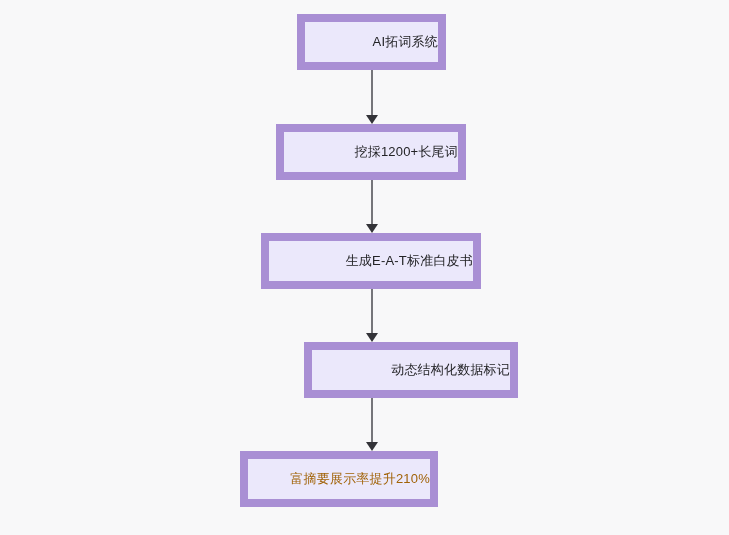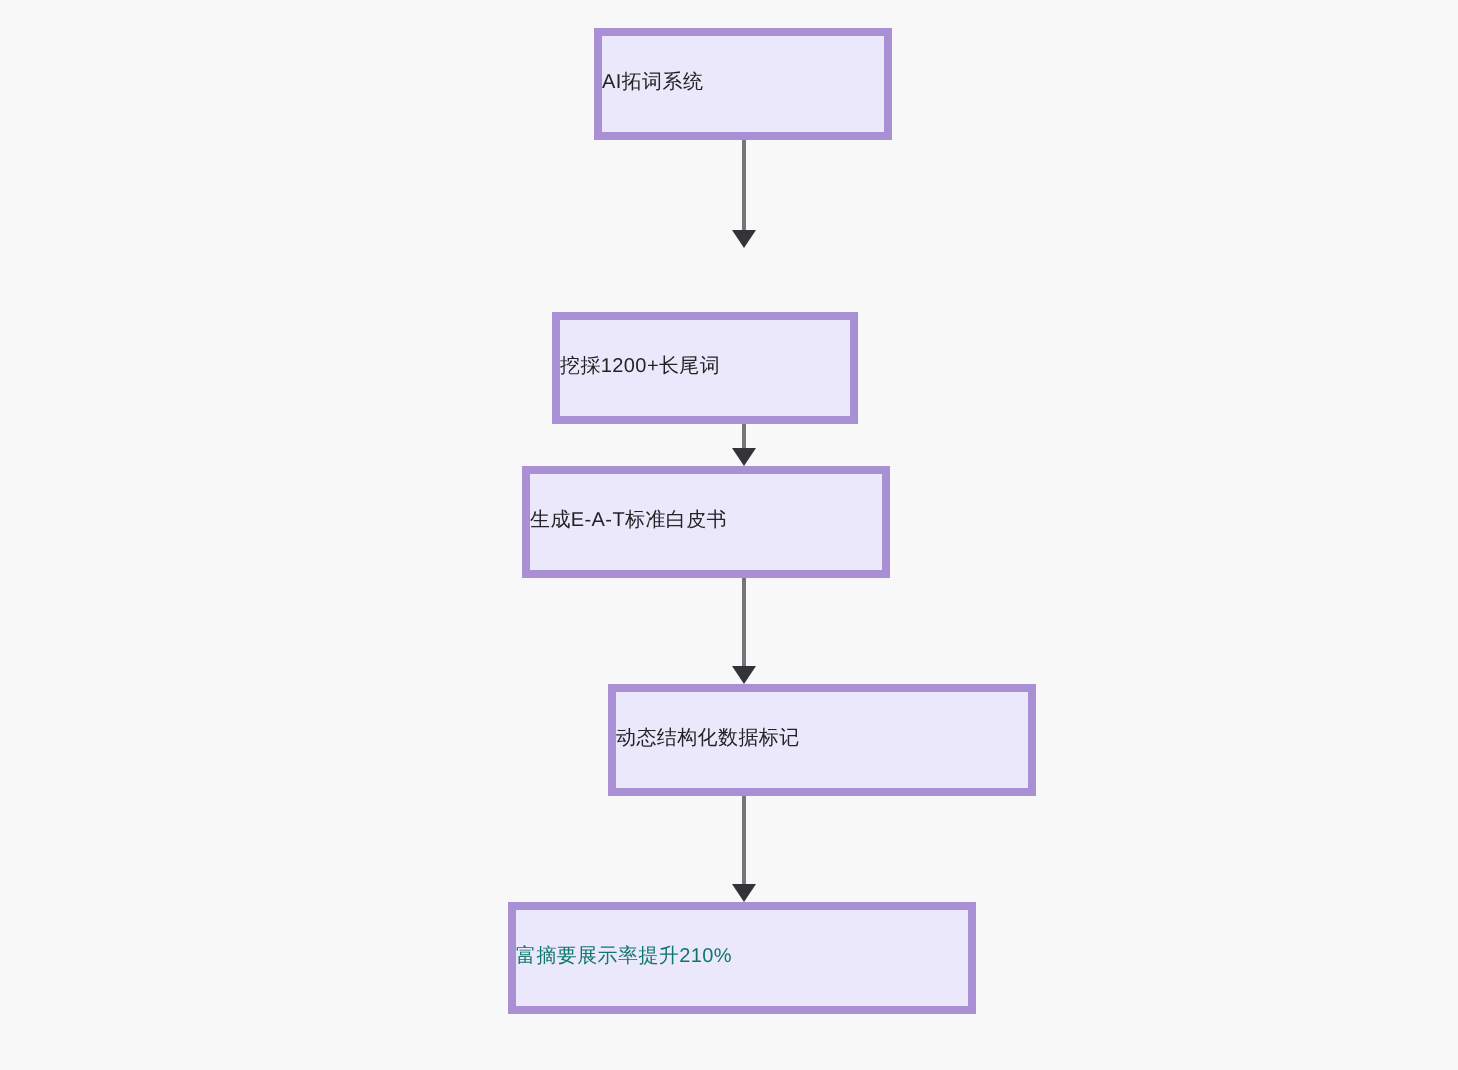--- a/index.html
+++ b/index.html
@@ -15,27 +15,27 @@
   }
   #flowchart-canvas {
     position: relative;
     width: 729px;
     height: 535px;
   }
   .node-box {
     position: absolute;
     box-sizing: border-box;
     background: #ebe8fb;
-    border: 4px solid #c2410c;
+    border: 8px solid #c2410c;
     border-radius: 0;
     display: flex;
     align-items: center;
-    justify-content: flex-start;
+    justify-content: flex-end;
     color: #232326;
-    font-size: 10px;
+    font-size: 13px;
     line-height: 1.2;
     letter-spacing: 0.2px;
     white-space: nowrap;
   }
   .node-label {
     display: block;
   }
   .edge {
     position: absolute;
   }
@@ -74,26 +74,26 @@
     <div class="edge-head" style="top: 44px; border-top-color: rgb(51, 51, 56);"></div>
   </div>
   <div class="edge" id="e3" style="left: 371px; top: 398px; width: 2px; height: 53px;">
     <div class="edge-line" style="height: 45px; background: rgb(117, 117, 122);"></div>
     <div class="edge-head" style="top: 44px; border-top-color: rgb(51, 51, 56);"></div>
   </div>
 
   <div class="node-box" id="n0" style="left: 297px; top: 14px; width: 149px; height: 56px; background: rgb(235, 232, 251); border-color: rgb(169, 143, 212); color: rgb(35, 35, 38);">
     <span class="node-label">AI拓词系统</span>
   </div>
-  <div class="node-box" id="n1" style="left: 276px; top: 124px; width: 153px; height: 56px; background: rgb(235, 232, 251); border-color: rgb(169, 143, 212); color: rgb(35, 35, 38); margin-top: 32px;">
+  <div class="node-box" id="n1" style="left: 276px; top: 124px; width: 190px; height: 56px; background: rgb(235, 232, 251); border-color: rgb(169, 143, 212); color: rgb(35, 35, 38);">
     <span class="node-label">挖採1200+长尾词</span>
   </div>
-  <div class="node-box" id="n2" style="left: 261px; top: 233px; width: 184px; height: 56px; background: rgb(235, 232, 251); border-color: rgb(169, 143, 212); color: rgb(35, 35, 38);">
+  <div class="node-box" id="n2" style="left: 261px; top: 233px; width: 220px; height: 56px; background: rgb(235, 232, 251); border-color: rgb(169, 143, 212); color: rgb(35, 35, 38);">
     <span class="node-label">生成E-A-T标准白皮书</span>
   </div>
   <div class="node-box" id="n3" style="left: 264px; top: 342px; width: 214px; height: 56px; background: rgb(235, 232, 251); border-color: rgb(169, 143, 212); color: rgb(35, 35, 38); margin-left: 40px;">
     <span class="node-label">动态结构化数据标记</span>
   </div>
-  <div class="node-box" id="n4" style="left: 254px; top: 451px; width: 234px; height: 56px; background: rgb(235, 232, 251); border-color: rgb(169, 143, 212); color: #0f766e;">
+  <div class="node-box" id="n4" style="left: 240px; top: 451px; width: 198px; height: 56px; background: rgb(235, 232, 251); border-color: rgb(169, 143, 212); color: #a16207;">
     <span class="node-label">富摘要展示率提升210%</span>
   </div>
 
 </div>
 
 </body></html>

